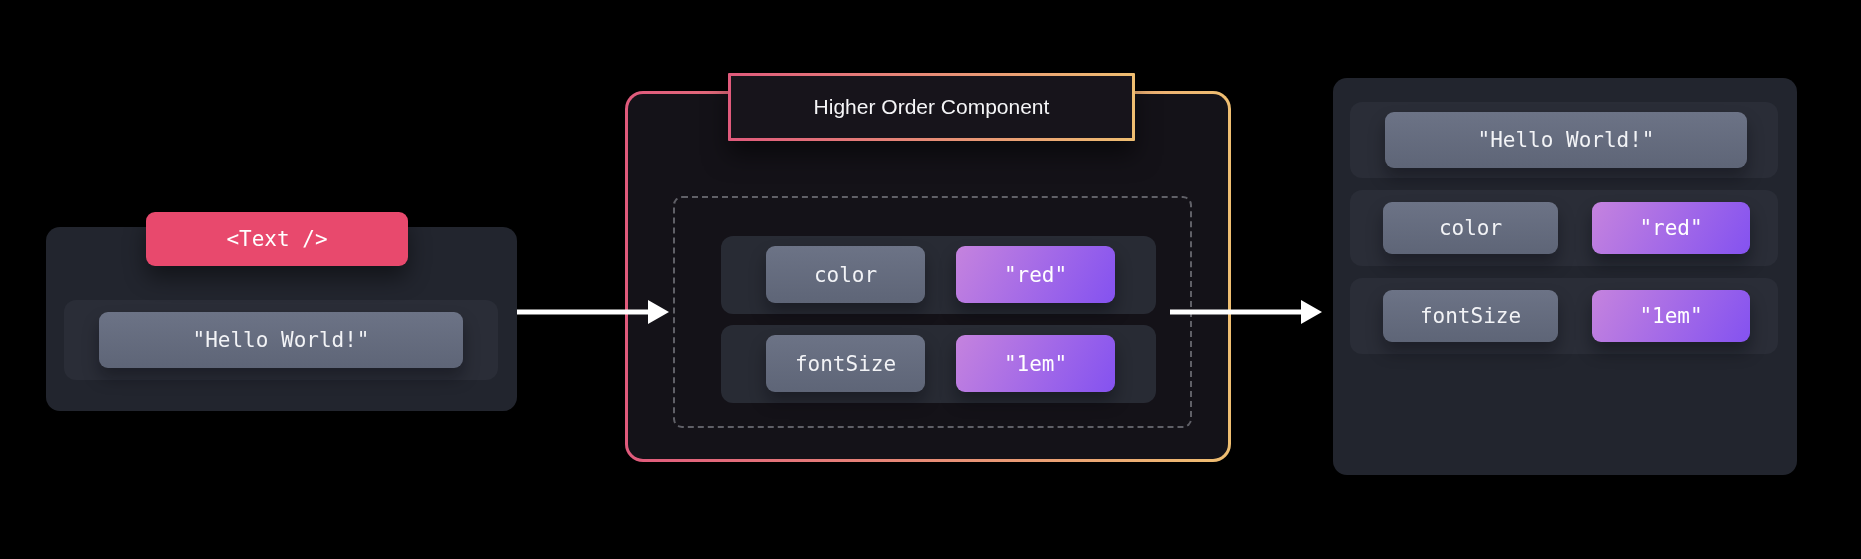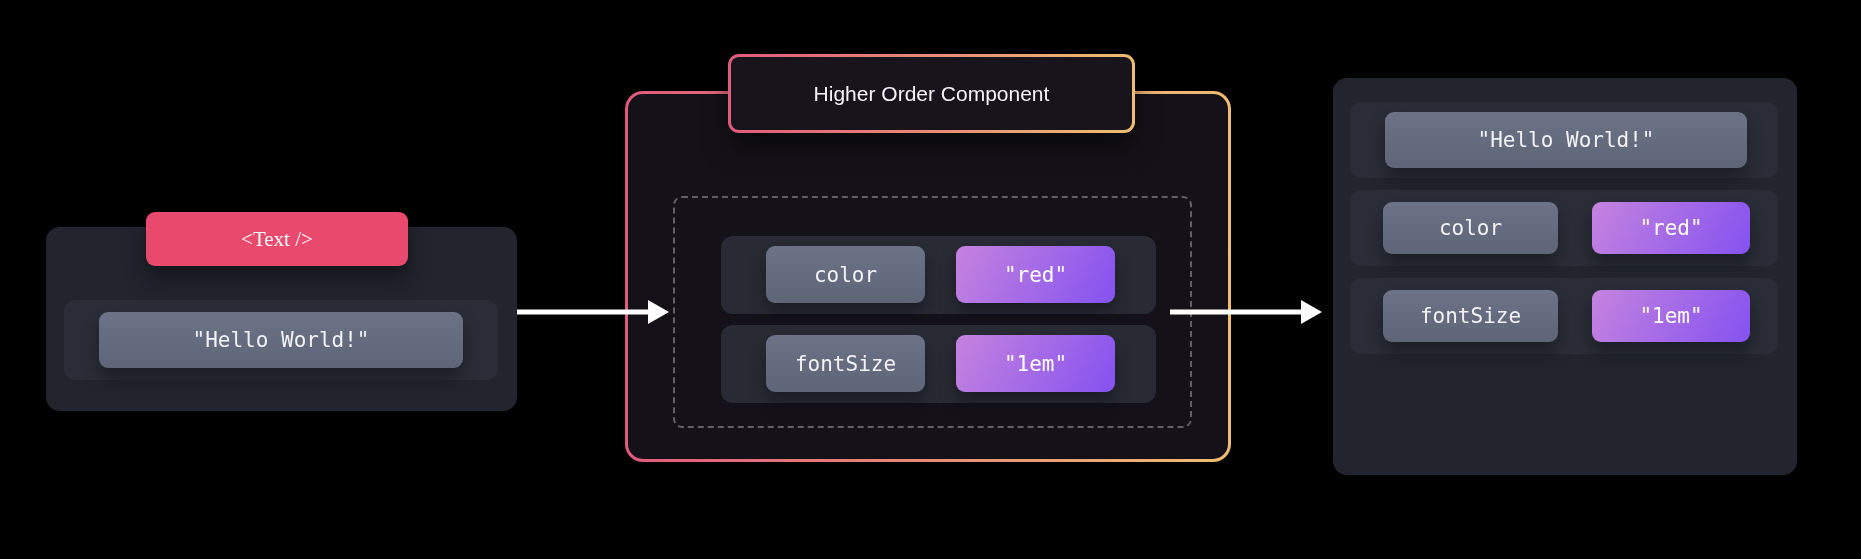--- a/index.html
+++ b/index.html
@@ -60,38 +60,37 @@
   
   .text-badge{
     position:absolute;
     left:146px;top:212px;width:262px;height:54px;
     background:var(--accent-pink);
     border-radius:9px;
     display:flex;align-items:center;justify-content:center;
     font-size:21px;color:#FFFFFF;
     box-shadow:0 12px 22px rgba(0,0,0,0.45);
     z-index:4;
-    font-family:Liberation Serif, serif;
   }
   
   .hoc-card{
     position:absolute;
     left:625px;top:91px;width:606px;height:371px;
     border:3px solid transparent;
     border-radius:18px;
     background:linear-gradient(var(--hoc-bg),var(--hoc-bg)) padding-box,
                linear-gradient(90deg,var(--border-grad-start),var(--border-grad-end)) border-box;
     box-shadow:0 26px 44px rgba(0,0,0,0.6);
     z-index:2;
   }
   .hoc-badge{
     position:absolute;
-    left:728px;top:54px;width:407px;height:79px;
+    left:728px;top:73px;width:407px;height:68px;
     border:3px solid transparent;
-    border-radius:11px;
+    border-radius:1px;
     background:linear-gradient(#17141B,#17141B) padding-box,
                linear-gradient(90deg,var(--border-grad-start),var(--border-grad-end)) border-box;
     display:flex;align-items:center;justify-content:center;
     font-family:"Liberation Sans","DejaVu Sans",sans-serif;
     font-size:21px;font-weight:500;color:#F5F5F7;
     box-shadow:0 14px 24px rgba(0,0,0,0.5);
     z-index:5;
   }
   .dashed-box{
     position:absolute;

